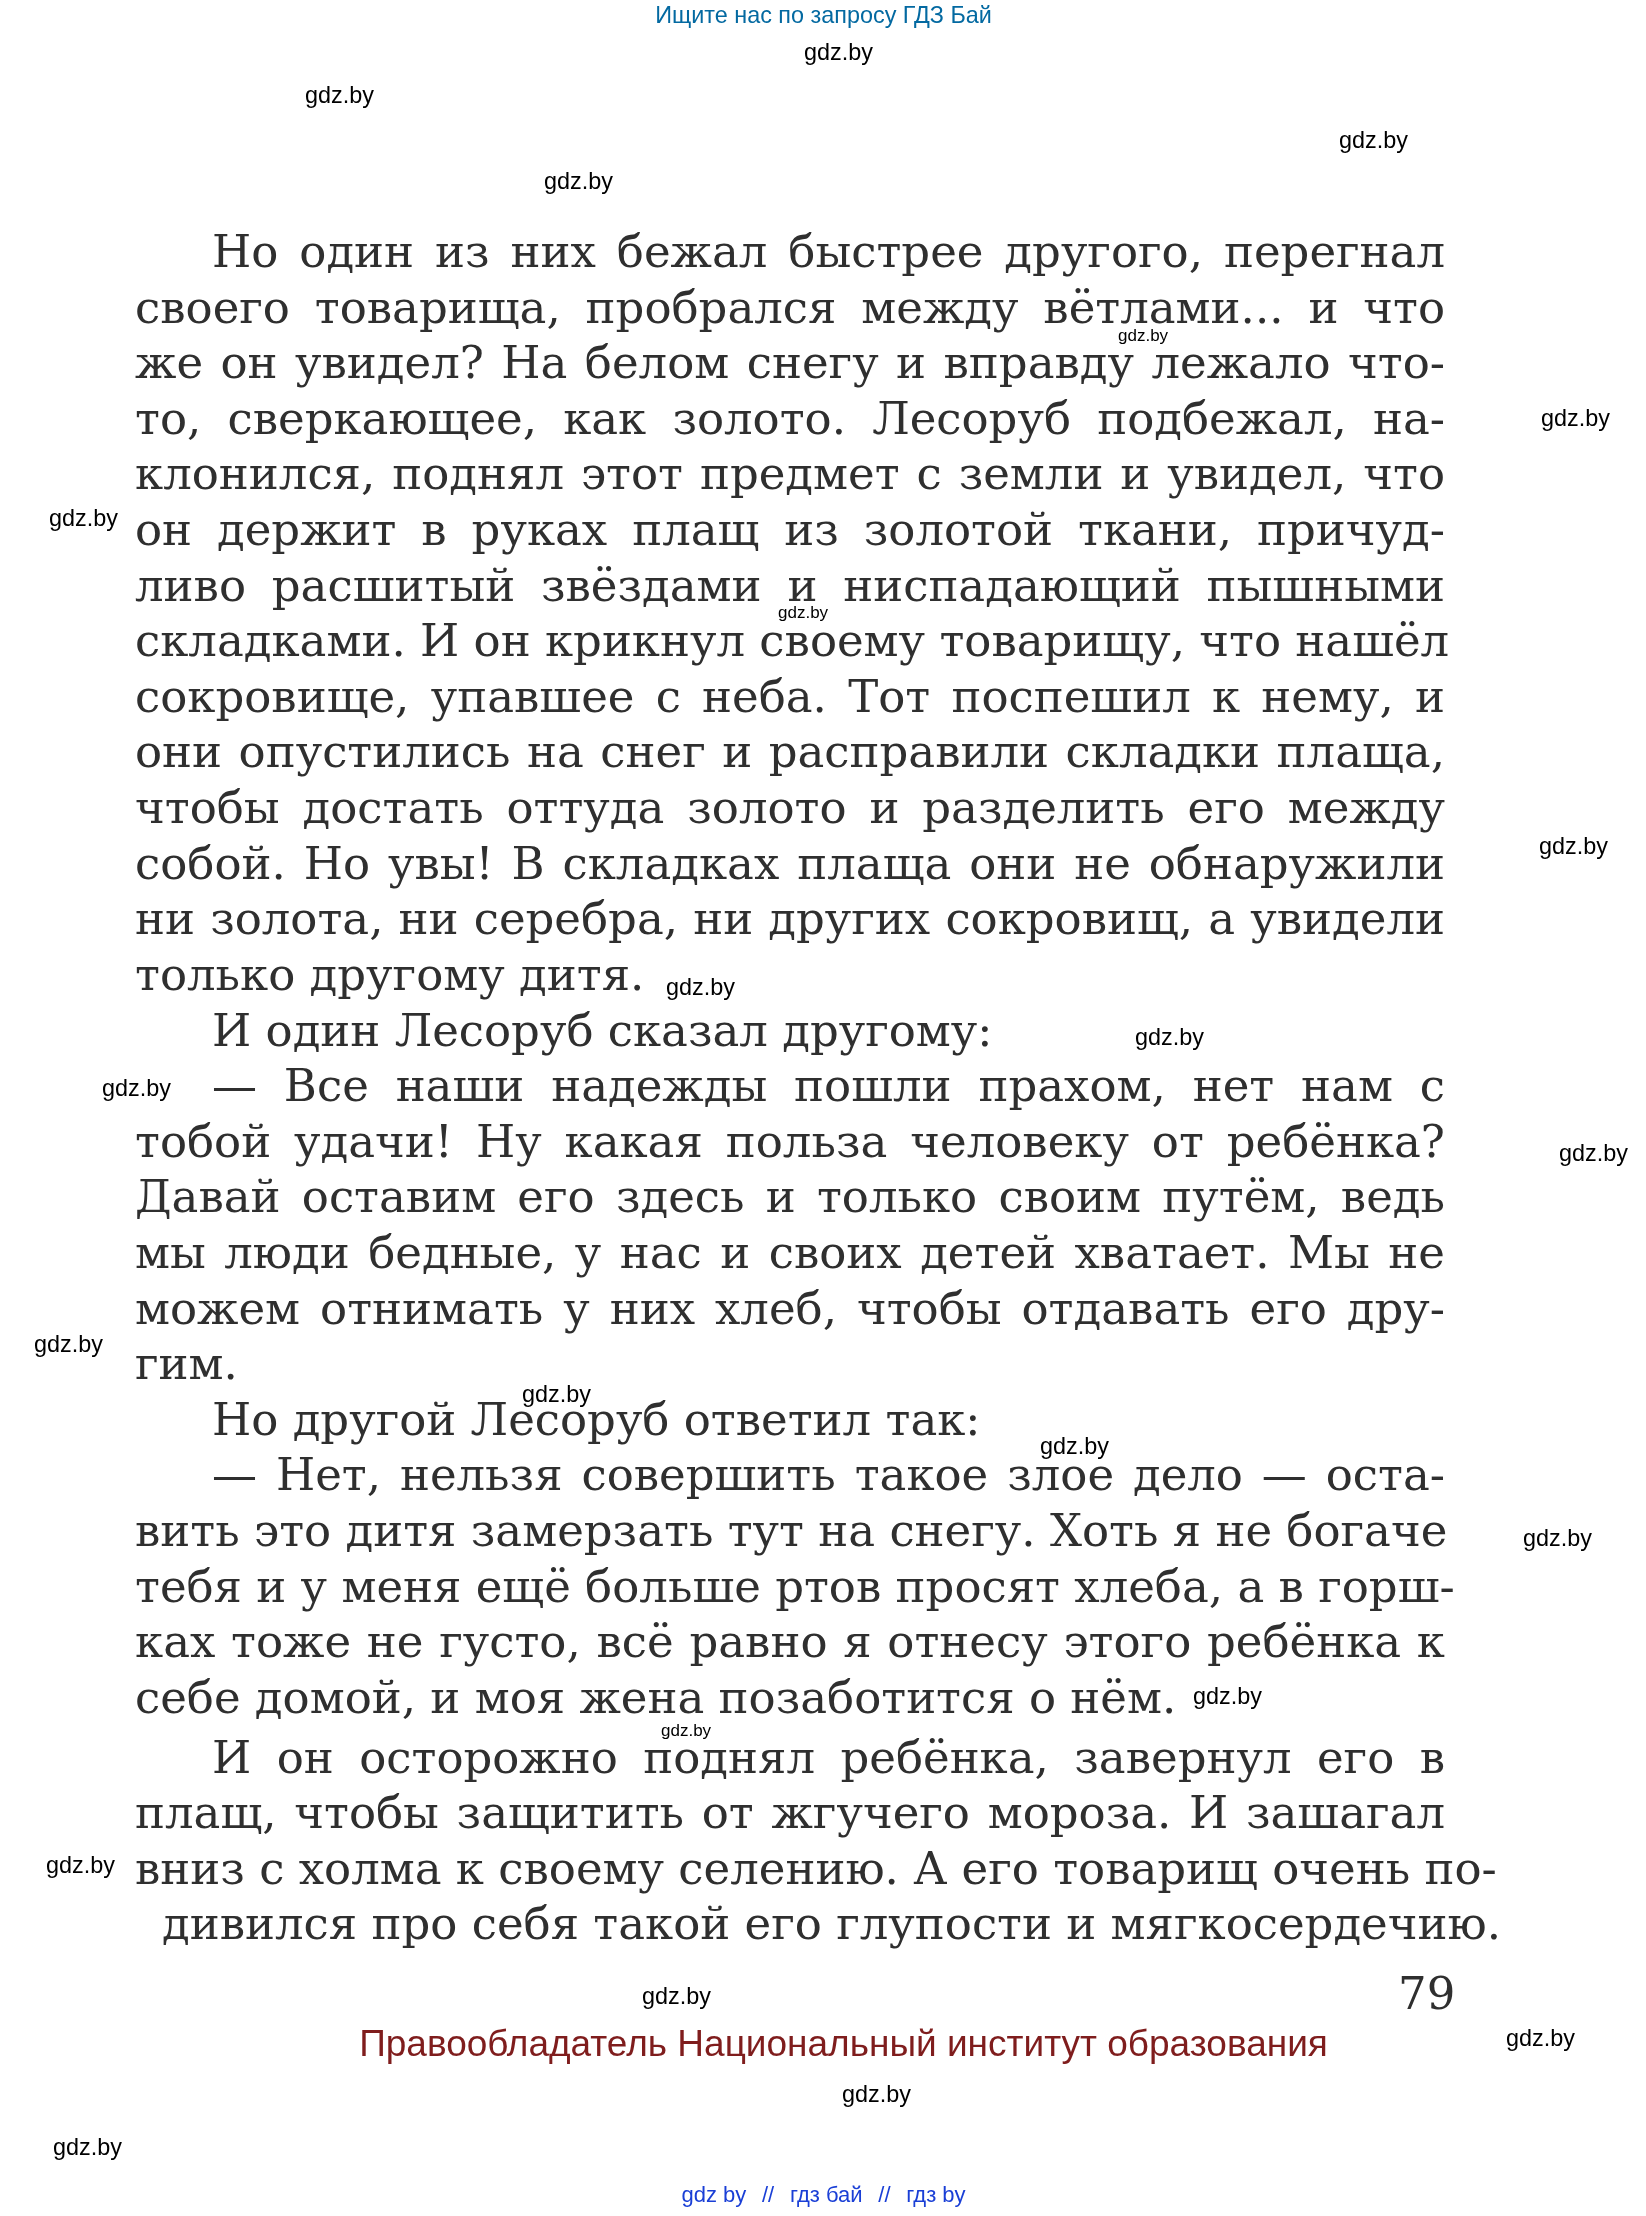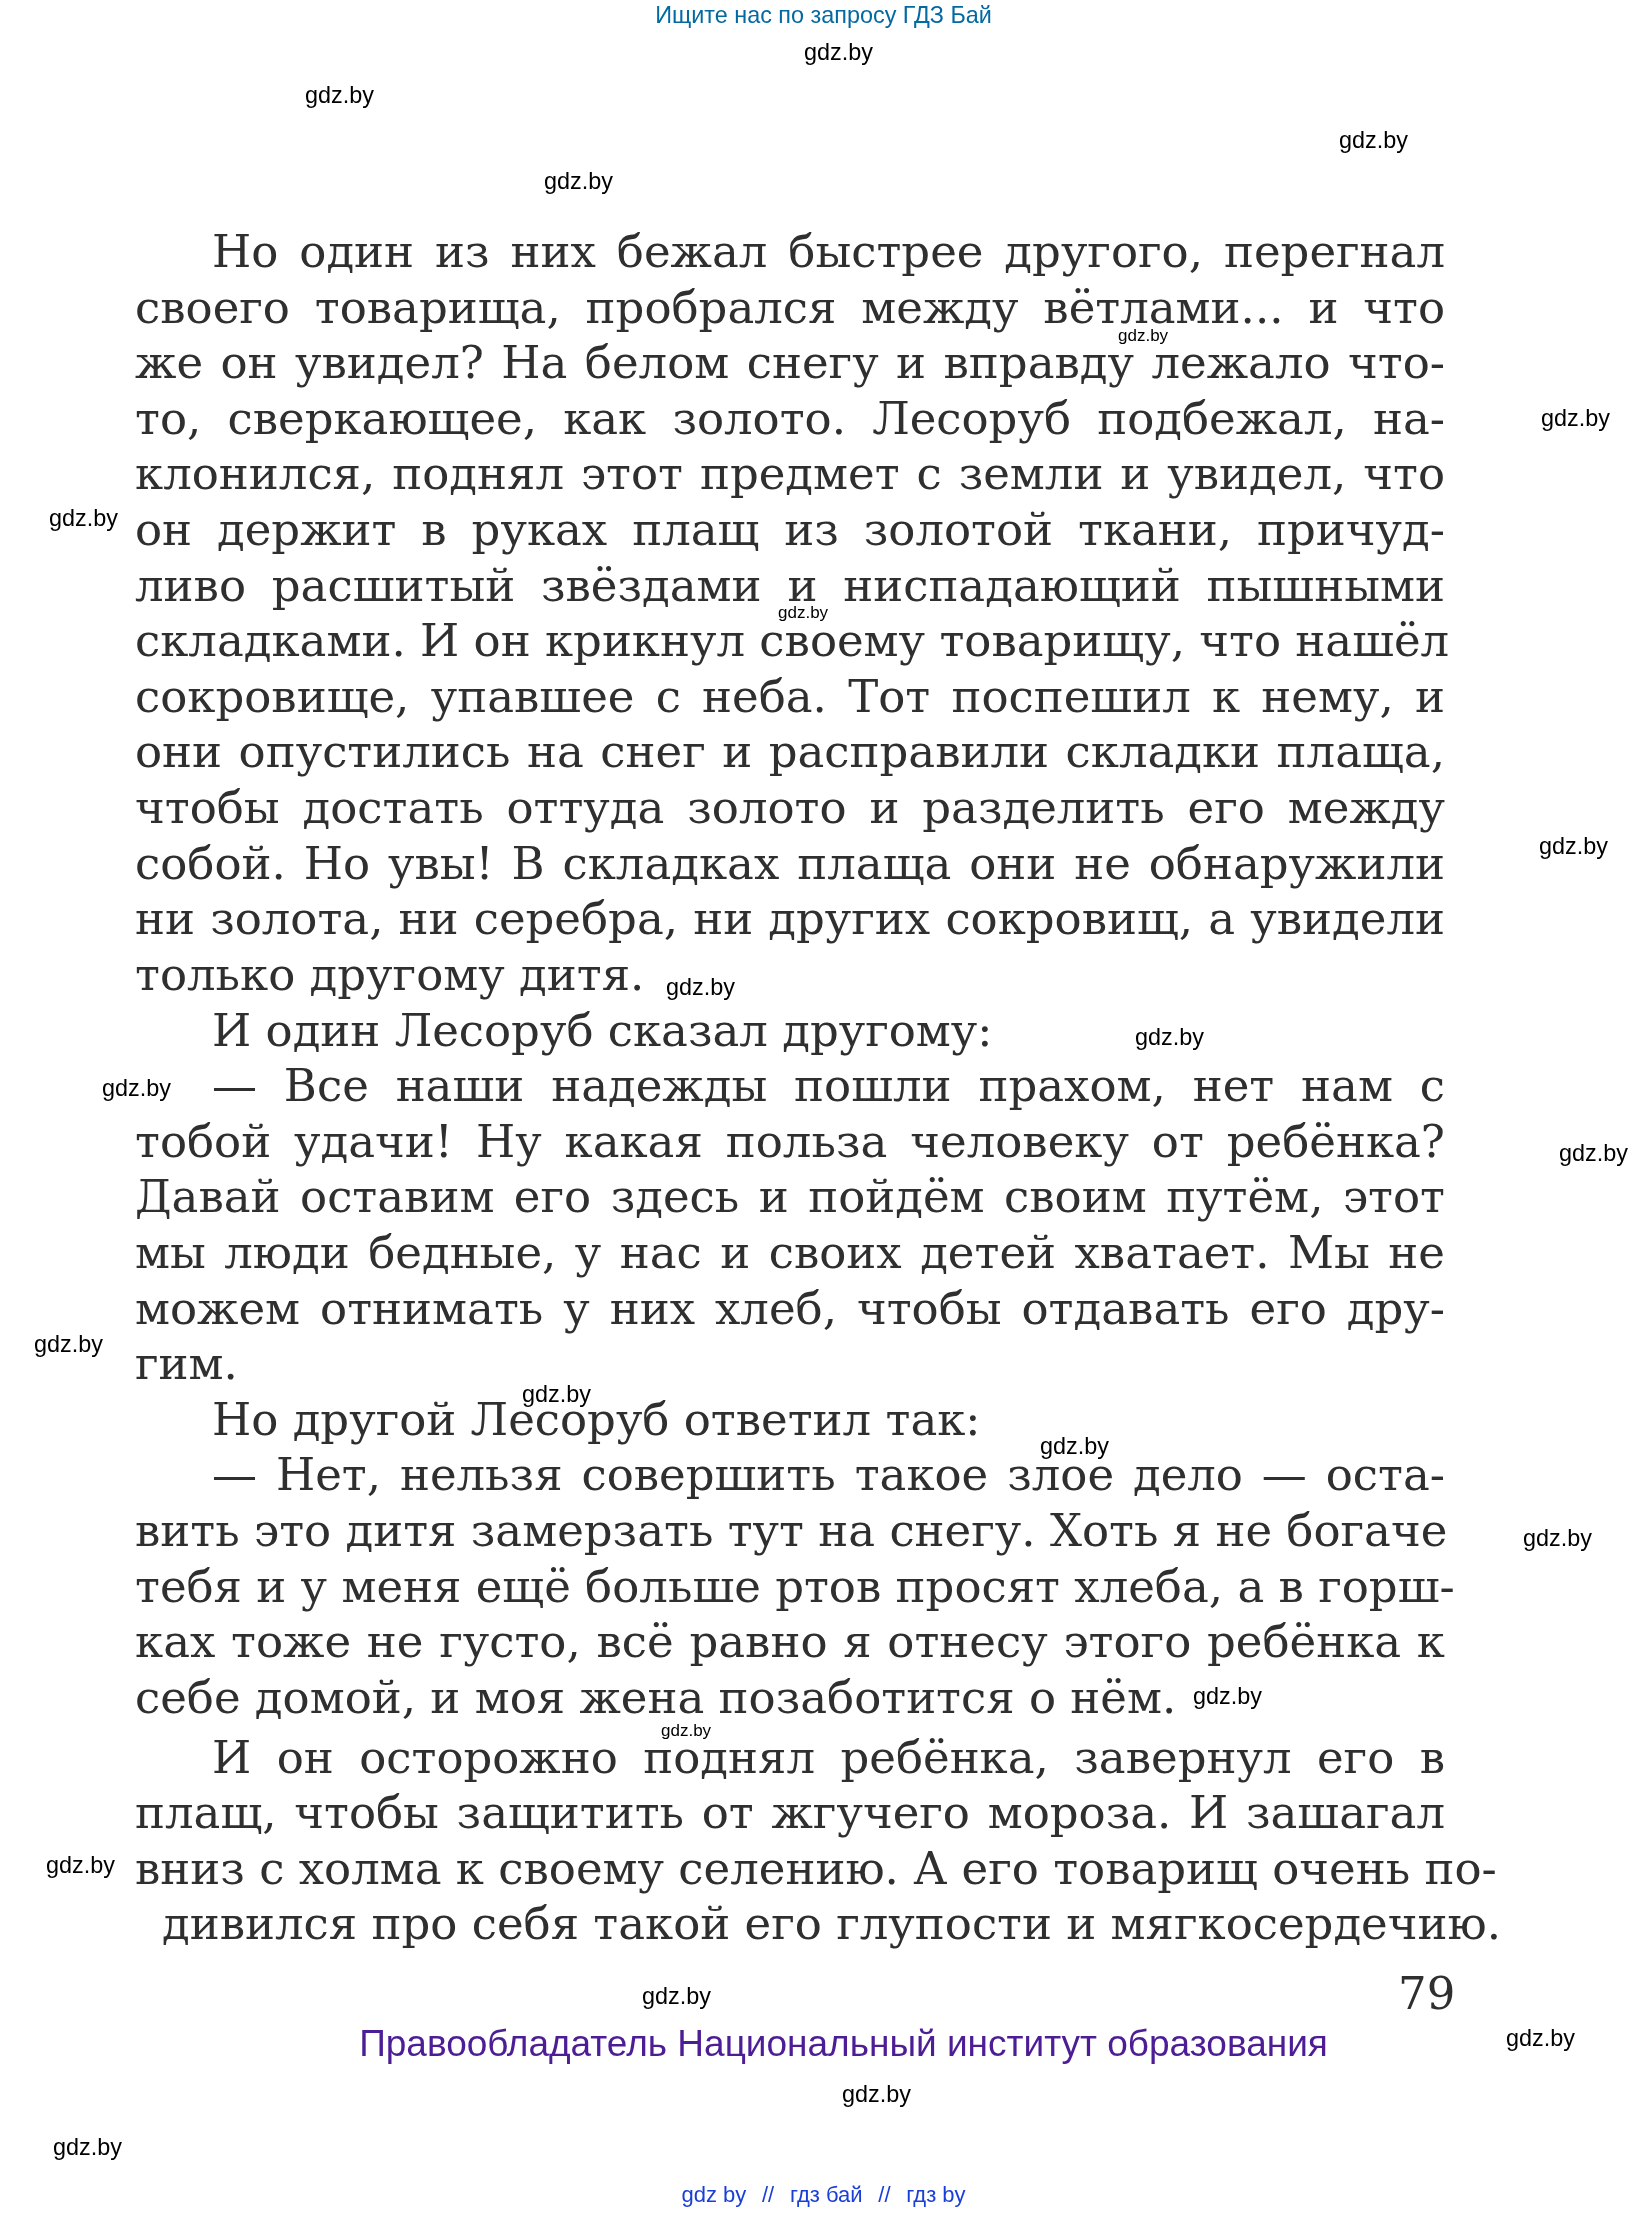--- a/index.html
+++ b/index.html
@@ -5,21 +5,21 @@
   html, body { margin:0; padding:0; background:#ffffff; }
   body { width:1647px; height:2216px; position:relative; overflow:hidden; }
   .wm { position:absolute; font-family:"Liberation Sans", sans-serif; color:#000; font-size:23.4px; white-space:nowrap; }
   .wm.small { font-size:17px; }
   .top-banner { position:absolute; left:0; top:1.6px; width:1647px; text-align:center; font-family:"Liberation Sans", sans-serif; color:#0369a1; font-size:23.4px; }
   .body-text { position:absolute; left:135px; width:1310px; font-family:"DejaVu Serif", serif; color:#2f2f2f; font-size:45px; }
   .line { position:absolute; left:0; width:1310px; height:56px; line-height:56px; white-space:nowrap; text-align:justify; text-align-last:justify; }
   .line.indent { left:77px; width:1233px; }
   .line.last { text-align-last:left; }
   .page-num { position:absolute; left:1398px; top:1967px; font-family:"DejaVu Serif", serif; font-size:45px; color:#2f2f2f; }
-  .copyright { position:absolute; left:0; top:2023px; width:1647px; text-align:center; font-family:"Liberation Sans", sans-serif; color:#4c1d95; font-size:37px; padding-left:40px; box-sizing:border-box; }
+  .copyright { position:absolute; left:0; top:2023px; width:1647px; text-align:center; font-family:"Liberation Sans", sans-serif; color:#7f1d1d; font-size:37px; padding-left:40px; box-sizing:border-box; }
   .footer-links { position:absolute; left:0; top:2182px; width:1647px; text-align:center; font-family:"Liberation Sans", sans-serif; color:#1a3fd6; font-size:22px; }
   .footer-links span { margin:0 4.8px;text-align:center; }
 </style>
 </head>
 <body>
 
 <div class="top-banner">Ищите нас по запросу ГДЗ Бай</div>
 
 <div class="wm" style="left:804px;top:39px;">gdz.by</div>
 <div class="wm" style="left:305px;top:82px;">gdz.by</div>
@@ -59,21 +59,21 @@
   <div class="line" style="top:500px;">они опустились на снег и расправили складки плаща,</div>
   <div class="line" style="top:556px;">чтобы достать оттуда золото и разделить его между</div>
   <div class="line" style="top:612px;">собой. Но увы! В складках плаща они не обнаружили</div>
   <div class="line" style="top:667px;">ни золота, ни серебра, ни других сокровищ, а увидели</div>
   <div class="line last" style="top:723px;">только другому дитя.</div>
 
   <div class="line indent last" style="top:779px;">И один Лесоруб сказал другому:</div>
 
   <div class="line indent" style="top:834px;">— Все наши надежды пошли прахом, нет нам с</div>
   <div class="line" style="top:890px;">тобой удачи! Ну какая польза человеку от ребёнка?</div>
-  <div class="line" style="top:945px;">Давай оставим его здесь и пойдём своим путём, этот</div>
+  <div class="line" style="top:945px;">Давай оставим его здесь и только своим путём, ведь</div>
   <div class="line" style="top:1001px;">мы люди бедные, у нас и своих детей хватает. Мы не</div>
   <div class="line" style="top:1057px;">можем отнимать у них хлеб, чтобы отдавать его дру-</div>
   <div class="line last" style="top:1112px;">гим.</div>
 
   <div class="line indent last" style="top:1168px;">Но другой Лесоруб ответил так:</div>
 
   <div class="line indent" style="top:1223px;">— Нет, нельзя совершить такое злое дело — оста-</div>
   <div class="line" style="top:1279px;">вить это дитя замерзать тут на снегу. Хоть я не богаче</div>
   <div class="line" style="top:1335px;">тебя и у меня ещё больше ртов просят хлеба, а в горш-</div>
   <div class="line" style="top:1390px;">ках тоже не густо, всё равно я отнесу этого ребёнка к</div>

